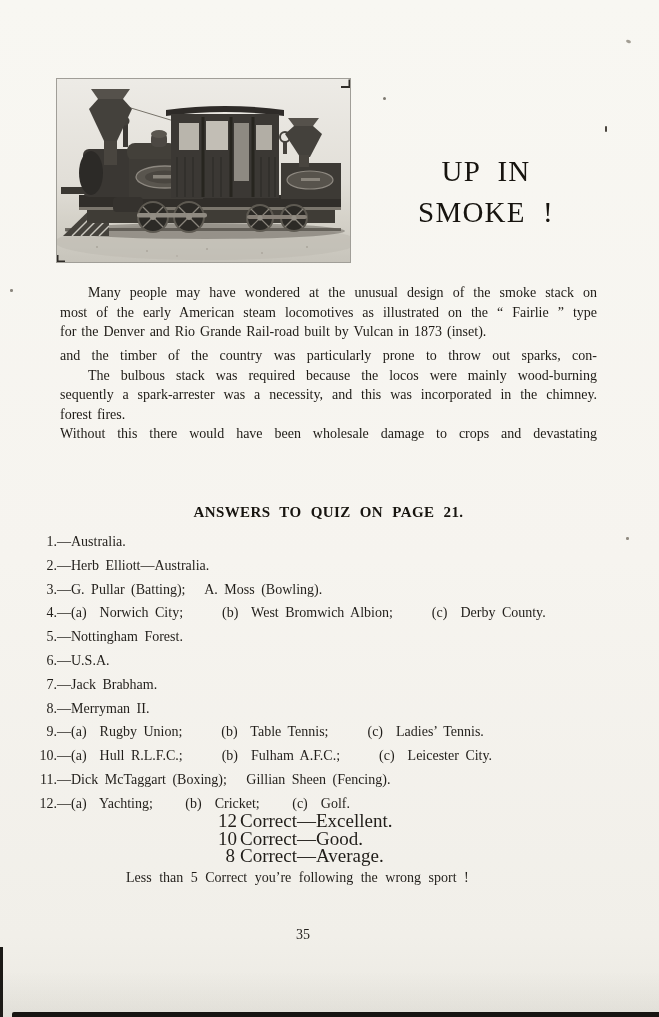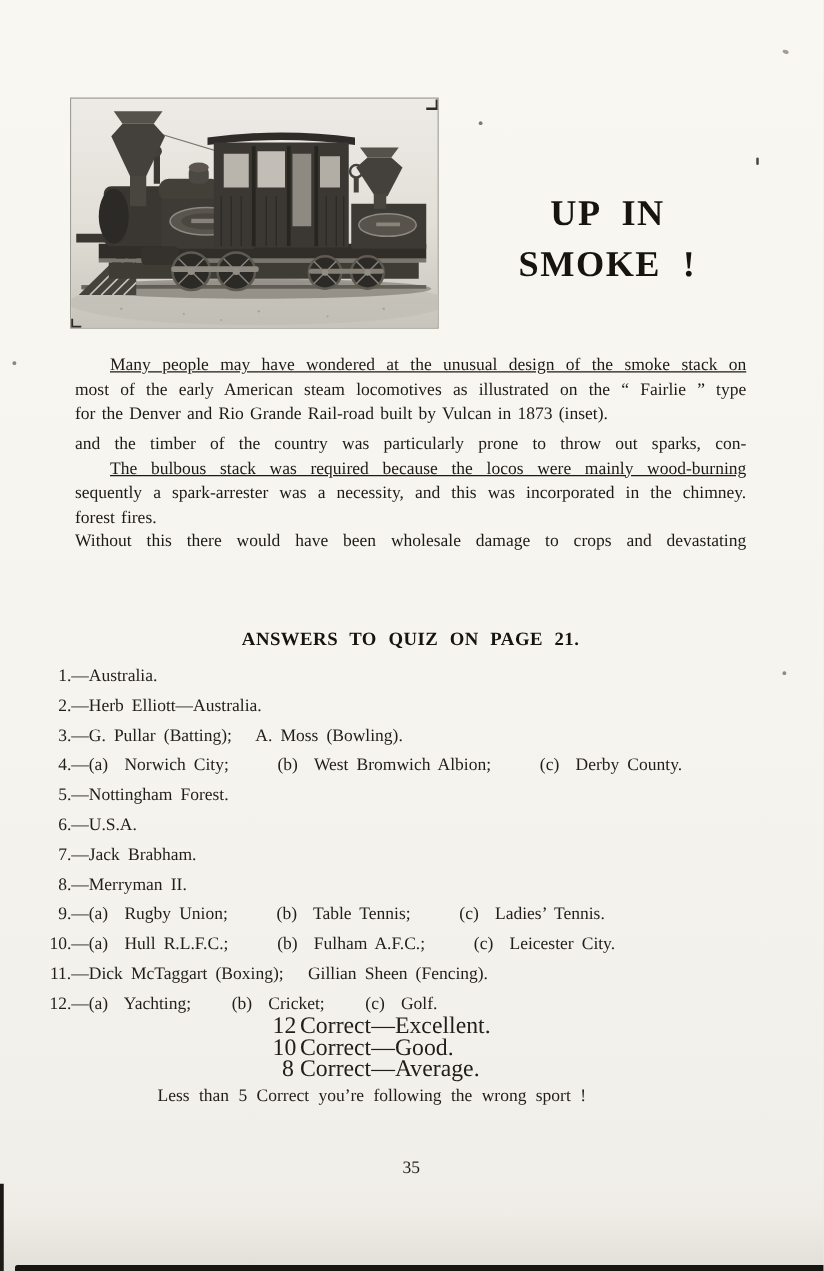--- a/index.html
+++ b/index.html
@@ -10,42 +10,42 @@
     color:#211e1a;
   }
   .page::after{content:"";position:absolute;left:0;right:0;bottom:0;height:46px;
     background:linear-gradient(180deg,rgba(0,0,0,0) 0%,rgba(60,55,48,0.06) 100%);pointer-events:none;}
   
   .photo{position:absolute;left:57px;top:79px;width:293px;height:183px;
     box-shadow:0 0 0 1px rgba(90,86,78,0.55);background:#e6e4de;}
   .photo svg{display:block;}
   
   .headline{position:absolute;left:388px;top:151px;width:196px;text-align:center;
-    font-weight:bold;font-size:29px;line-height:41px;letter-spacing:1.2px;word-spacing:9px;color:#17140f;}
+    font-weight:normal;font-size:29px;line-height:41px;letter-spacing:1.2px;word-spacing:9px;color:#17140f;}
   
   .para{position:absolute;left:60px;width:537px;font-size:14px;line-height:19.5px;color:#1e1b16;}
   .p1{top:283px;} .p2{top:346px;}
   .pl{text-align:justify;text-align-last:justify;height:19.5px;white-space:normal;}
-  .pl.indent{padding-left:28px;text-decoration:underline;}
+  .pl.indent{padding-left:28px;}
   .pl.last{text-align:left;text-align-last:left;word-spacing:1.5px;}
   
   .quiz-heading{position:absolute;left:60px;top:502px;width:537px;text-align:center;
     font-weight:bold;font-size:15px;line-height:20px;letter-spacing:0.4px;word-spacing:5px;color:#17140f;}
   
   .answers{position:absolute;left:33px;top:530px;width:600px;font-size:14px;}
   .answers .row{line-height:23.8px;height:23.8px;white-space:pre;word-spacing:3px;}
   .answers .num{display:inline-block;width:24px;text-align:right;}
   
   .scores{position:absolute;left:218px;top:812px;font-size:19px;}
   .scores .row{line-height:17.6px;height:17.6px;white-space:pre;word-spacing:3px;}
   .scores .num{display:inline-block;width:17px;text-align:right;margin-right:5px;}
   .score-footer{position:absolute;left:126px;top:868px;font-size:14px;line-height:19px;
     white-space:pre;word-spacing:4px;}
   
-  .pageno{position:absolute;left:296px;top:925px;width:40px;text-align:right;
+  .pageno{position:absolute;left:296px;top:925px;width:40px;text-align:left;
     font-size:14px;line-height:19px;}
   
   .scan-bar{position:absolute;left:12px;right:0;bottom:0;height:5px;background:#151310;border-radius:2px 0 0 0;}
   .scan-edge{position:absolute;left:0;bottom:0;width:2.5px;height:70px;background:#1b1916;}
   .speck{position:absolute;border-radius:50%;}
   .sp1{left:626px;top:40px;width:5px;height:3px;background:#a39e94;transform:rotate(20deg);}
   .sp2{left:605px;top:126px;width:2px;height:6px;background:#4a453e;border-radius:1px;}
   .sp3{left:10px;top:289px;width:2.5px;height:2.5px;background:#8c877e;}
   .sp4{left:626px;top:537px;width:2.5px;height:2.5px;background:#918c82;}
   .sp5{left:383px;top:97px;width:3px;height:3px;background:#7d7870;}

